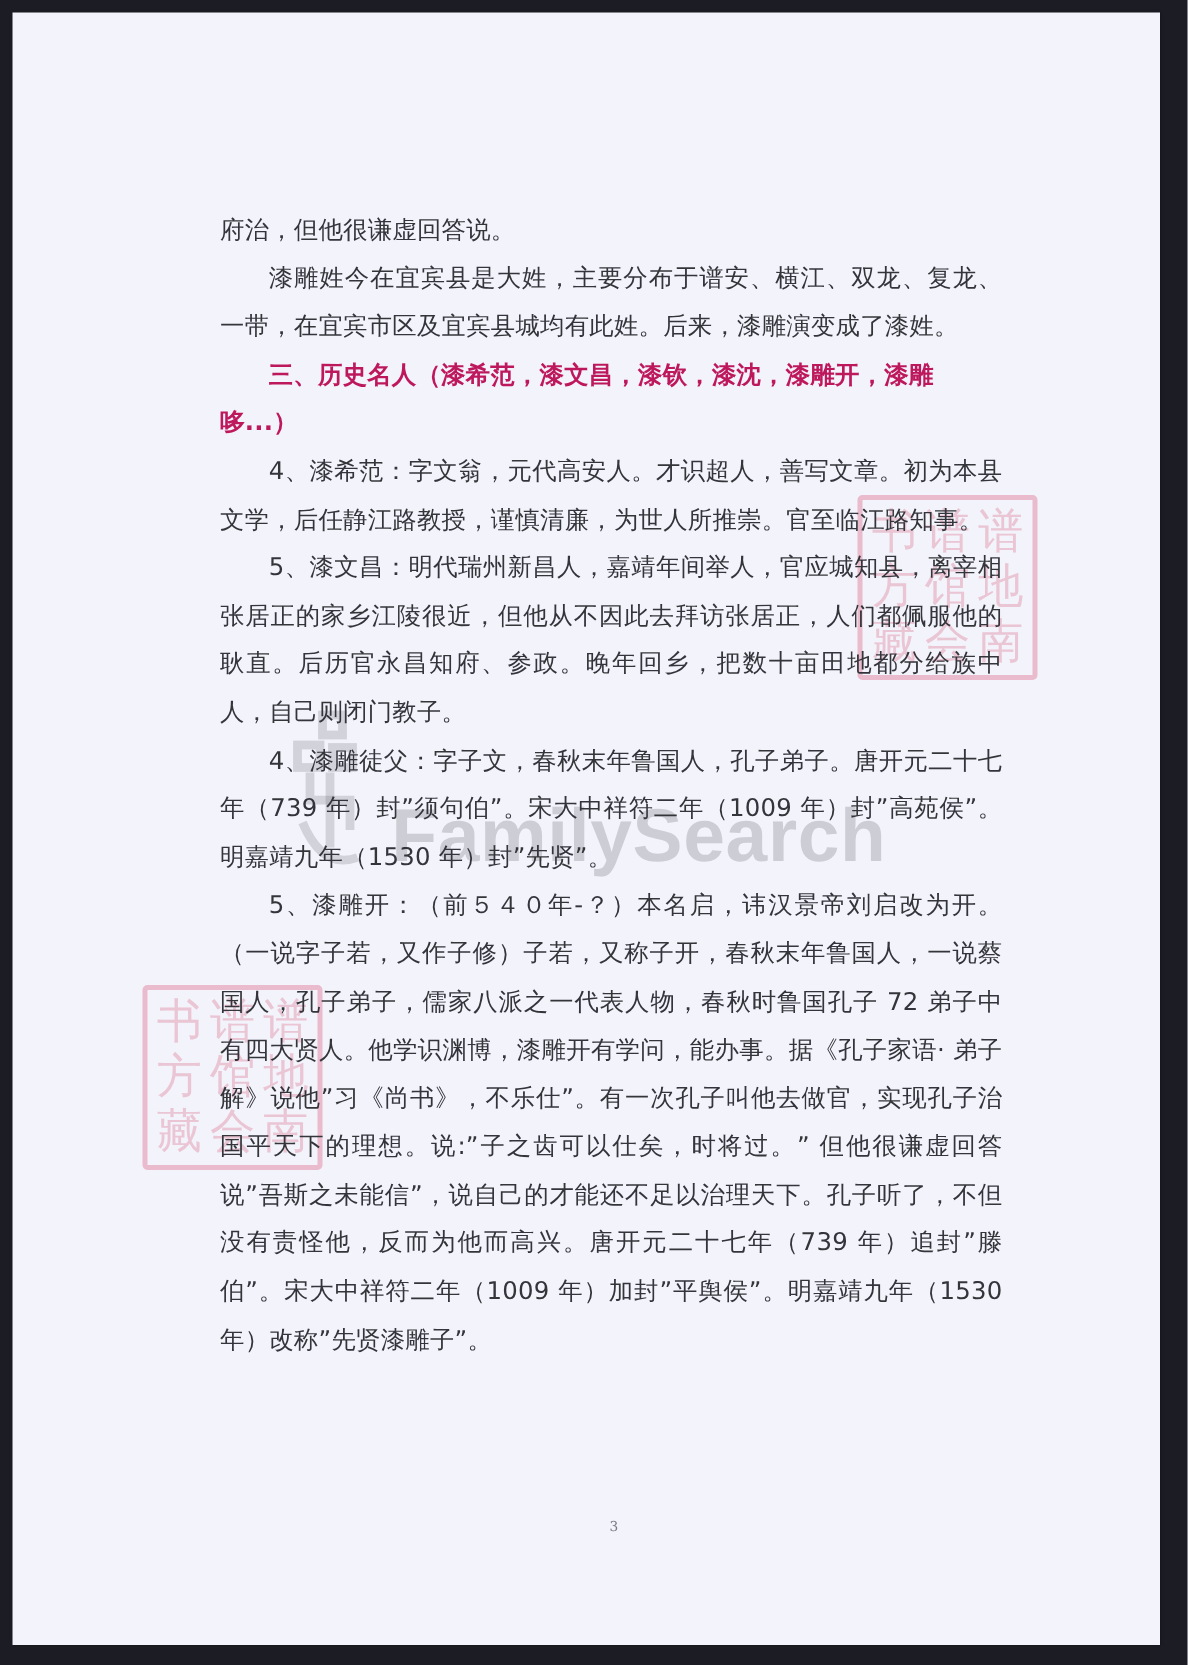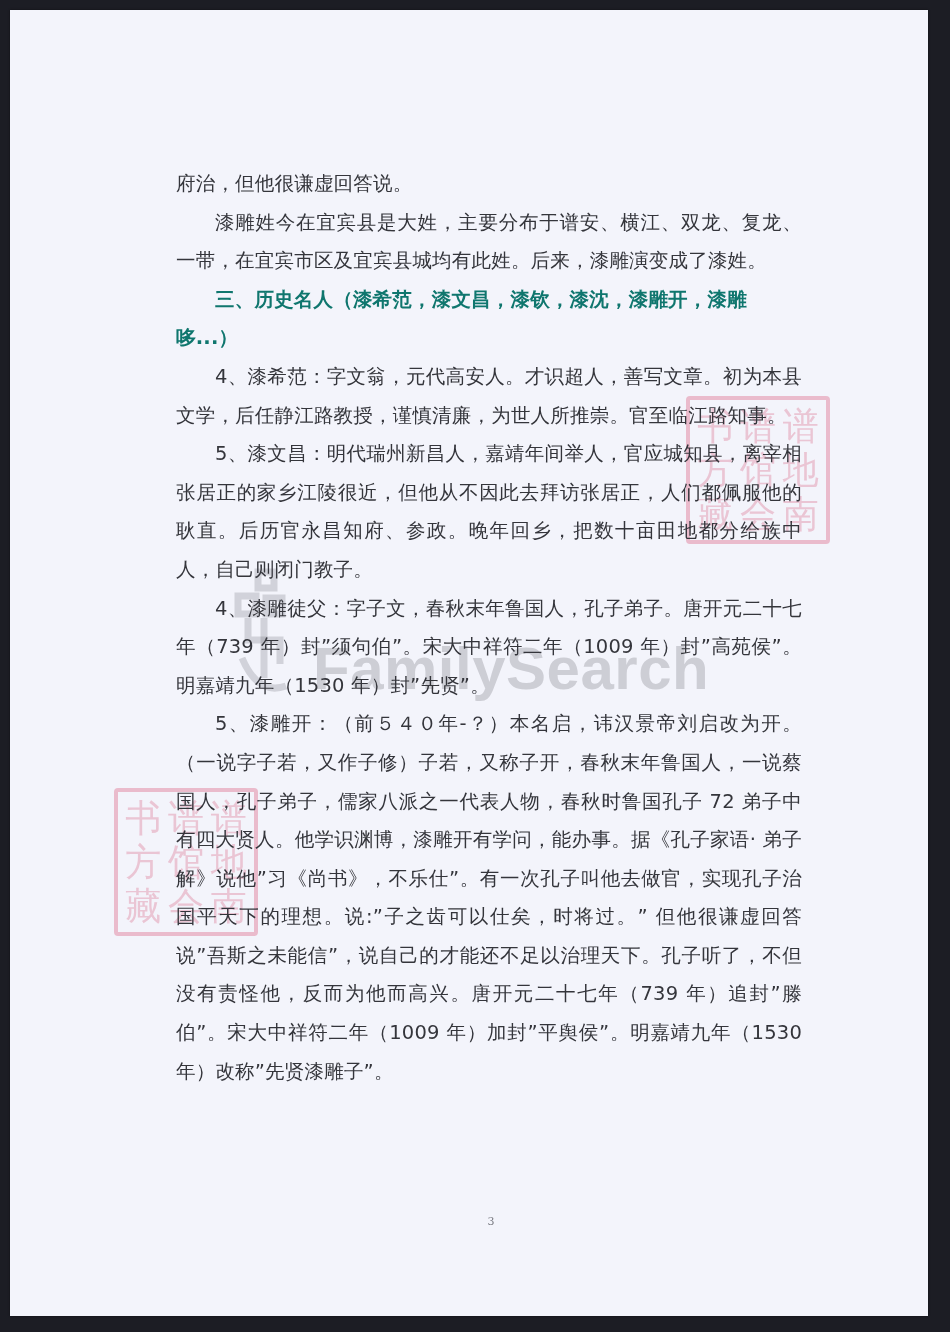--- a/index.html
+++ b/index.html
@@ -36,21 +36,21 @@
     .para {
       margin: 0;
       text-align: justify;
       text-justify: inter-character;
     }
     .indent { text-indent: 2em; }
     .heading {
       margin: 0;
       text-indent: 2em;
       font-weight: bold;
-      color: #0f766e;
+      color: #be185d;
     }
     .page-number {
       position: absolute;
       left: 466px;
       top: 1205px;
       width: 30px;
       text-align: center;
       font-family: "DejaVu Serif", "Liberation Serif", serif;
       font-size: 11px;
       color: #7a7b82;

